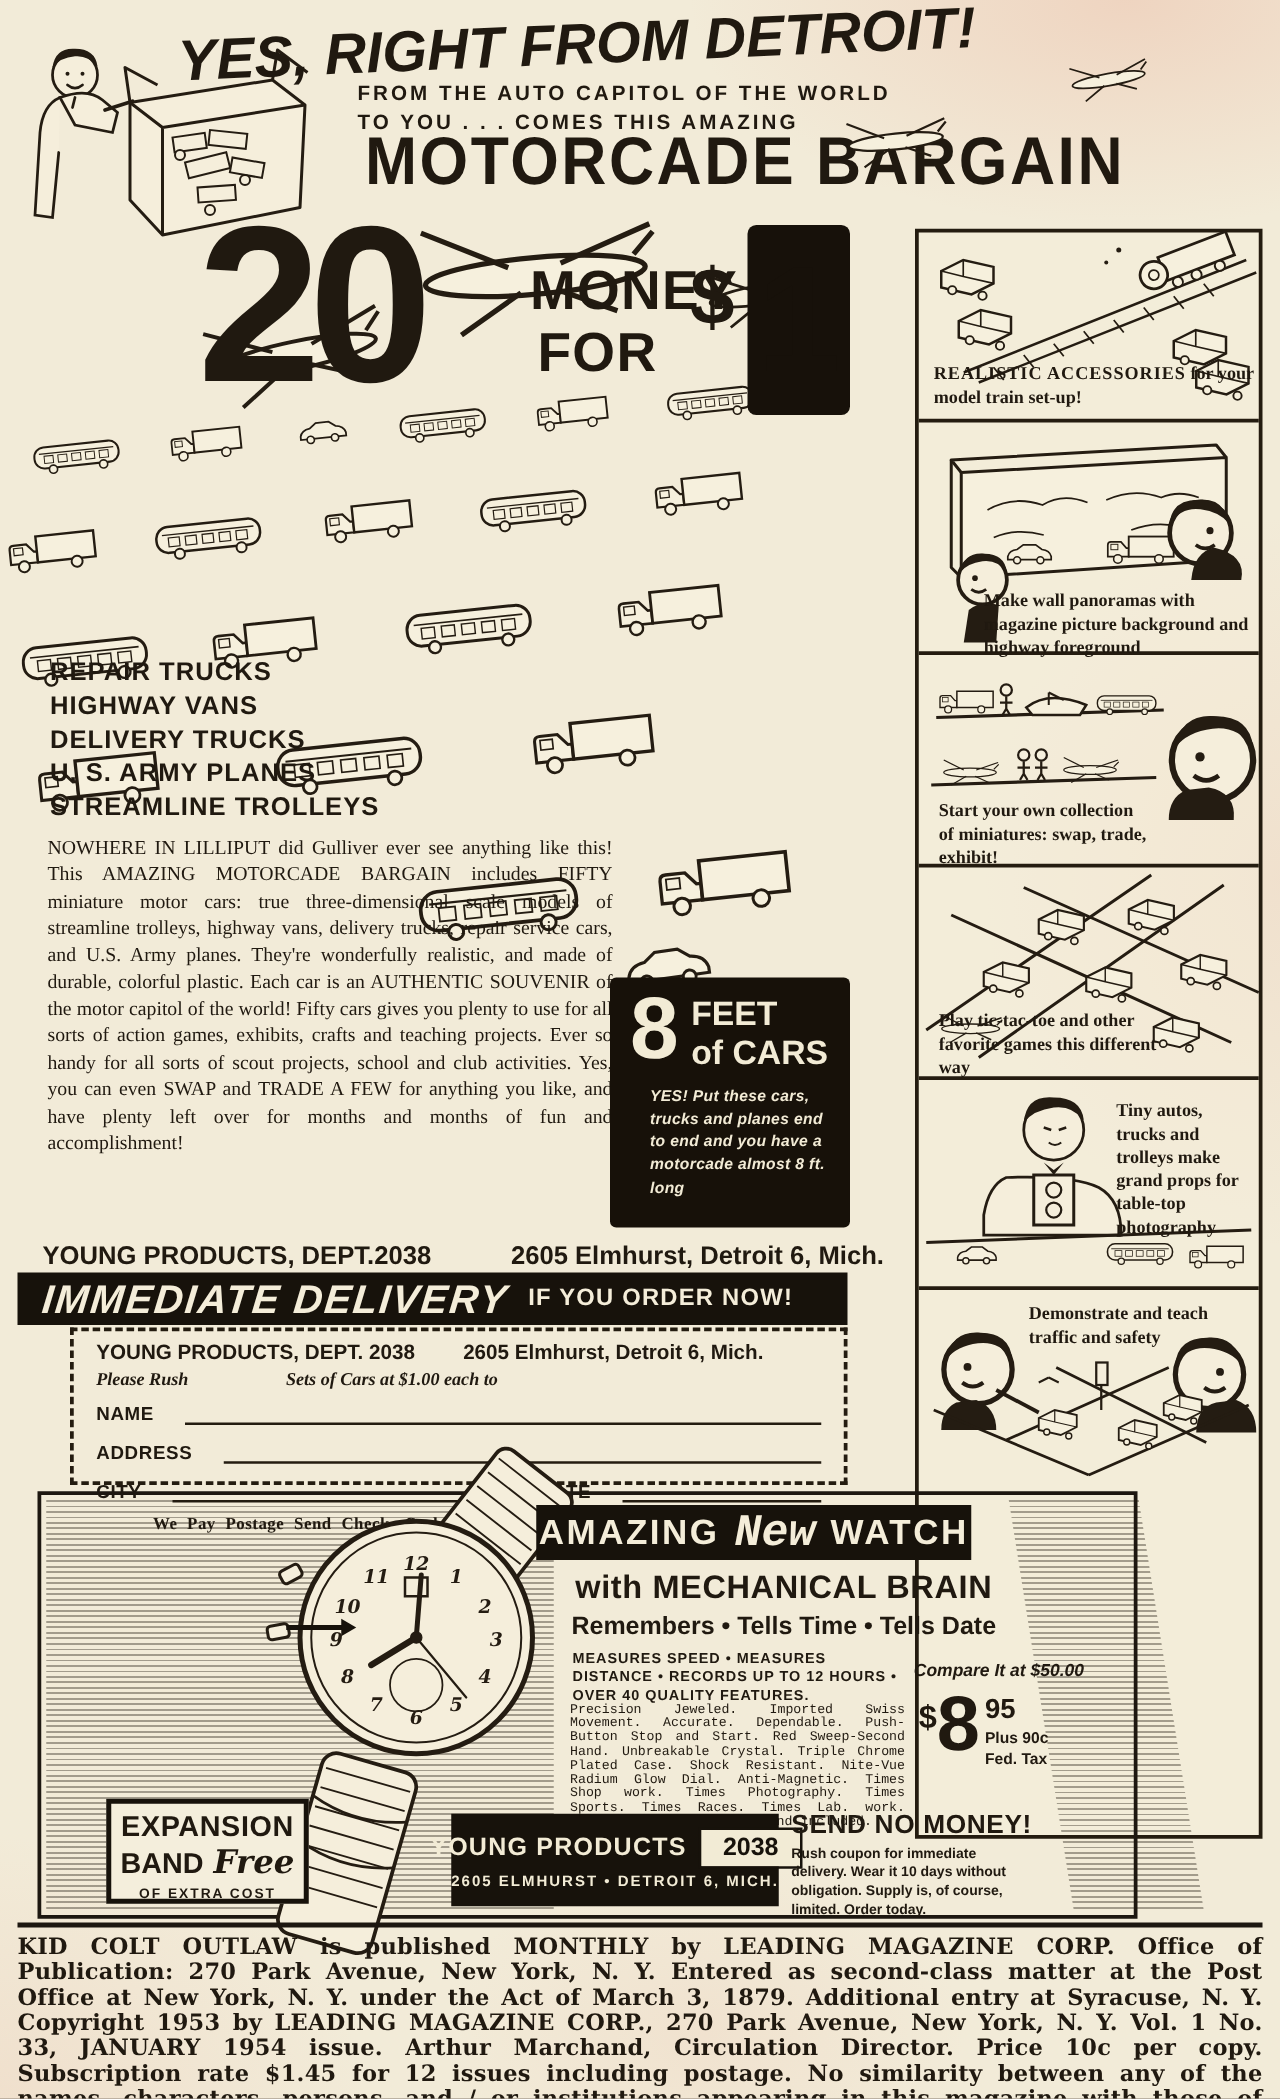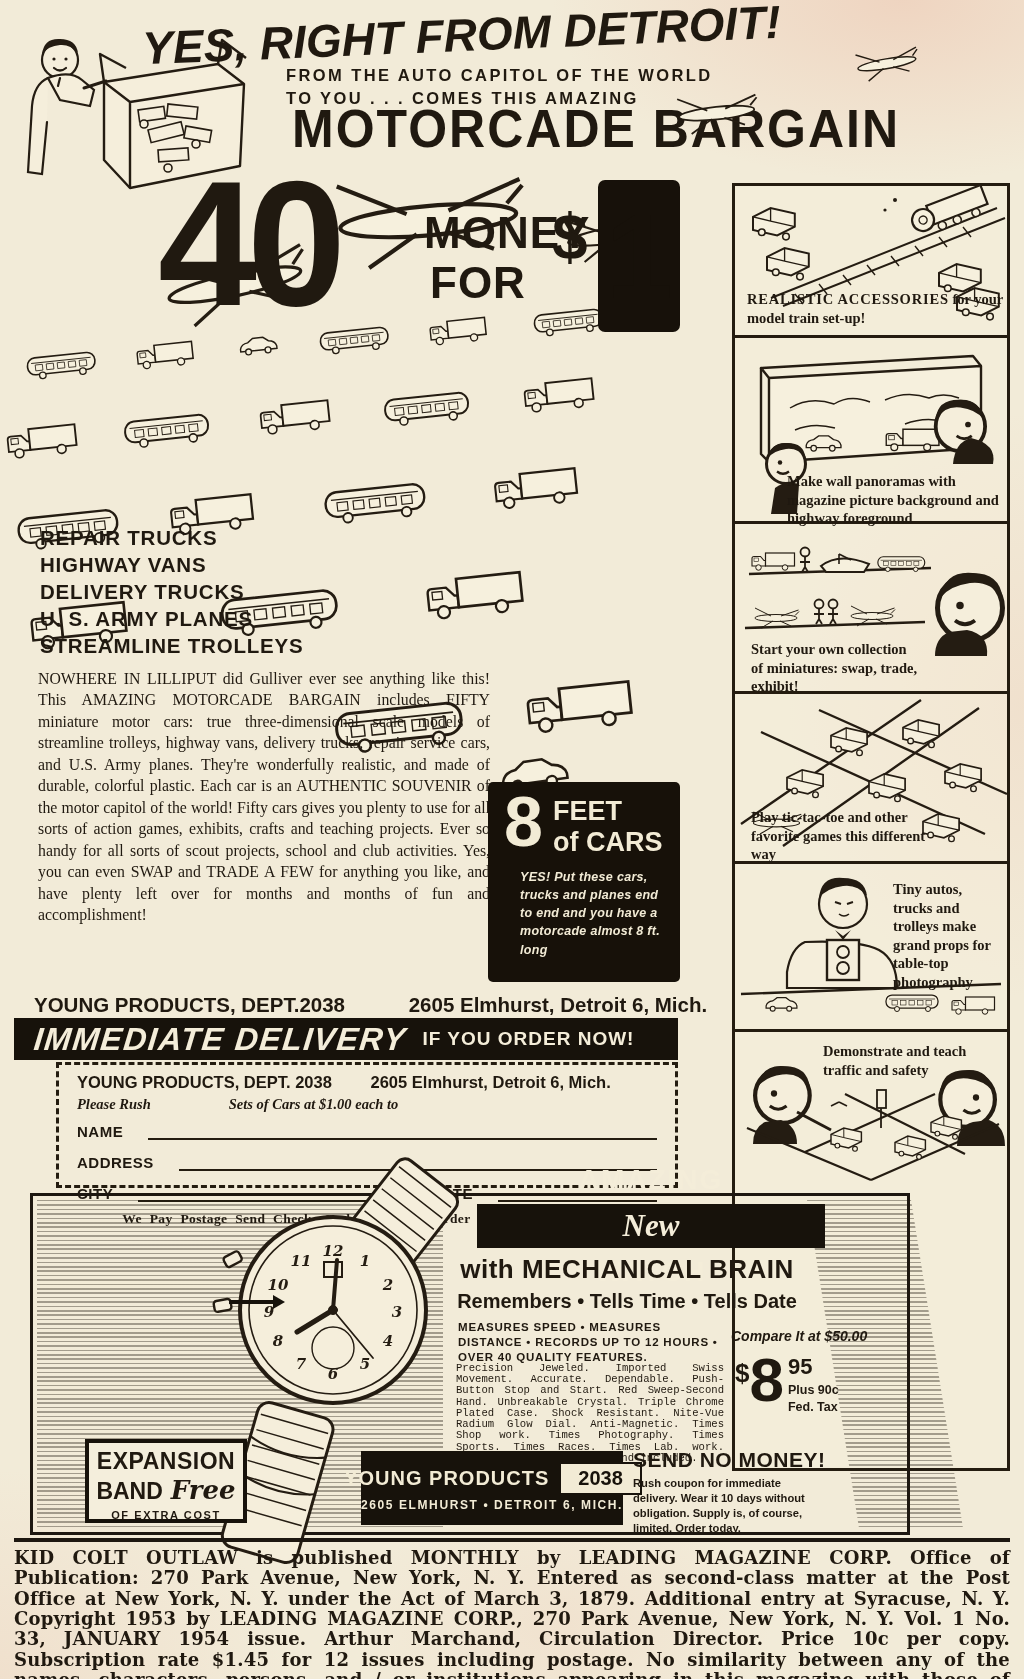--- a/index.html
+++ b/index.html
@@ -44,21 +44,21 @@
   .cp-foot{font-family:"Liberation Serif",serif;font-size:13.5px;font-weight:700;text-align:center;margin-top:9px;letter-spacing:.4px;word-spacing:4px;}
   .sidebar{border:3px solid #241c10;box-sizing:border-box;background:rgba(246,240,222,.35);}
   .panel{position:relative;border-bottom:3px solid #241c10;box-sizing:border-box;}
   .panel:last-child{border-bottom:none;}
   .panel-caption{position:absolute;font-family:"Liberation Serif",serif;font-size:14.5px;font-weight:700;line-height:1.28;}
   .cap-lead{font-weight:900;letter-spacing:.8px;}
   .watch{border:3px solid #1d1710;box-sizing:border-box;}
   .hatch{background-image:repeating-linear-gradient(180deg, rgba(32,25,15,.38) 0 1.5px, transparent 1.5px 4.4px);}
   .watch-banner{background:#17120b;color:#f4edd9;display:flex;justify-content:center;align-items:center;gap:12px;}
   .wb-caps{font-size:28px;font-weight:900;letter-spacing:2px;}
-  .wb-script{font-family:Liberation Serif, serif;font-style:italic;font-size:31px;font-weight:700;}
+  .wb-script{font-family:Liberation Mono, monospace;font-style:italic;font-size:36px;font-weight:700;}
   .watch-sub{font-size:26px;font-weight:900;text-align:center;letter-spacing:.5px;white-space:nowrap;}
   .watch-feat{font-size:20px;font-weight:900;text-align:center;white-space:nowrap;}
   .watch-specs{font-size:11.5px;font-weight:800;letter-spacing:.8px;line-height:1.3;}
   .watch-compare{font-size:14px;font-weight:900;font-style:italic;white-space:nowrap;}
   .price-row{display:flex;align-items:flex-start;}
   .pr-dollar{font-size:26px;font-weight:900;margin-top:4px;}
   .pr-main{font-size:62px;font-weight:900;line-height:.85;}
   .pr-right{margin-left:4px;}
   .pr-cents{font-size:22px;font-weight:900;display:block;}
   .pr-sub{font-size:12.5px;font-weight:800;display:block;margin-top:3px;white-space:nowrap;}
@@ -194,21 +194,21 @@
     <use href="#sym-trolley" transform="translate(322,328) rotate(-6) scale(.95)"></use>
     <use href="#sym-truck" transform="translate(492,315) rotate(-6) scale(.95)"></use>
     <use href="#sym-truck" transform="translate(28,450) rotate(-6) scale(1.1)"></use>
     <use href="#sym-trolley" transform="translate(218,435) rotate(-6) scale(1.1)"></use>
     <use href="#sym-truck" transform="translate(424,420) rotate(-6) scale(1.1)"></use>
     <use href="#sym-trolley" transform="translate(332,548) rotate(-6) scale(1.2)"></use>
     <use href="#sym-truck" transform="translate(524,530) rotate(-6) scale(1.2)"></use>
     <use href="#sym-car" transform="translate(498,602) rotate(-8) scale(1.15)"></use>
   </svg>
 
-  <div class="abs offer-50" style="left:158px;top:168px;">40</div>
+  <div class="abs offer-50" style="left:158px;top:168px;">20</div>
   <div class="abs offer-word" style="left:424px;top:208px;">MONEY</div>
   <div class="abs offer-word" style="left:430px;top:258px;">FOR</div>
   <div class="abs offer-dollar" style="left:552px;top:200px;">$</div>
   <div class="abs one-slab" style="left:598px;top:180px;">
       <span>1</span>
     </div>
 
   <ul class="abs veh-list" style="left:40px;top:524px;">
     <li>REPAIR TRUCKS</li>
     <li>HIGHWAY VANS</li>
@@ -445,21 +445,21 @@
 
     <div class="abs exp-box" style="left:52px;top:243px;width:162px;height:84px;">
       <div class="exp-l1">EXPANSION</div>
       <div class="exp-l2">
         <span>BAND</span>
         <span class="exp-script">Free</span>
       </div>
       <div class="exp-l3">OF EXTRA COST</div>
     </div>
 
-    <div class="abs watch-banner" style="left:444px;top:8px;width:348px;height:44px;flex-direction:column;">
+    <div class="abs watch-banner" style="left:396px;top:8px;width:348px;height:44px;">
       <span class="wb-caps">AMAZING</span>
       <span class="wb-script">New</span>
       <span class="wb-caps">WATCH</span>
     </div>
     <div class="abs watch-sub" style="left:404px;top:58px;width:380px;">with MECHANICAL BRAIN</div>
     <div class="abs watch-feat" style="left:412px;top:94px;width:364px;">Remembers  •  Tells Time  •  Tells Date</div>
     <div class="abs watch-specs" style="left:425px;top:124px;width:268px;">MEASURES SPEED  •  MEASURES DISTANCE  •  RECORDS UP TO 12 HOURS  •  OVER 40 QUALITY FEATURES.</div>
     <div class="abs watch-compare" style="left:698px;top:132px;width:150px;">Compare It at $50.00</div>
     <div class="abs price-row" style="left:702px;top:158px;">
       <span class="pr-dollar">$</span>

